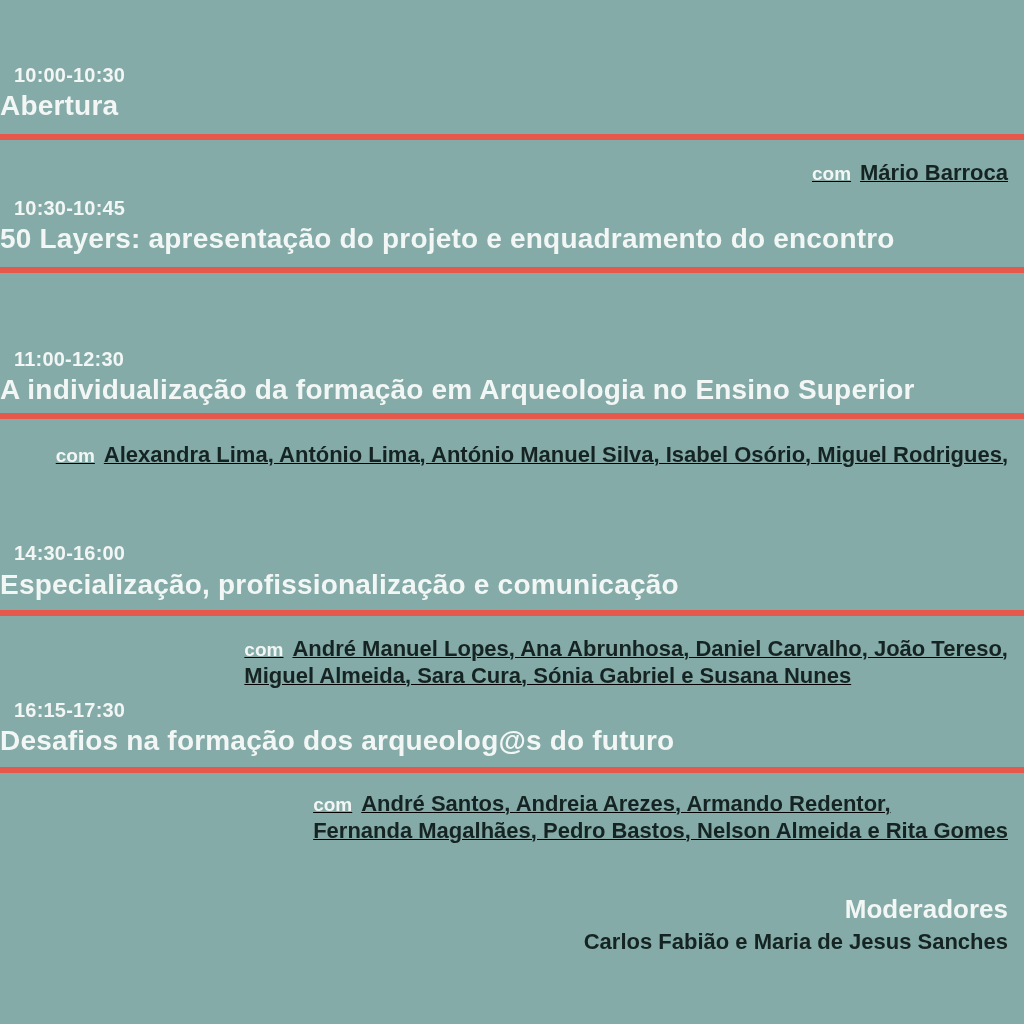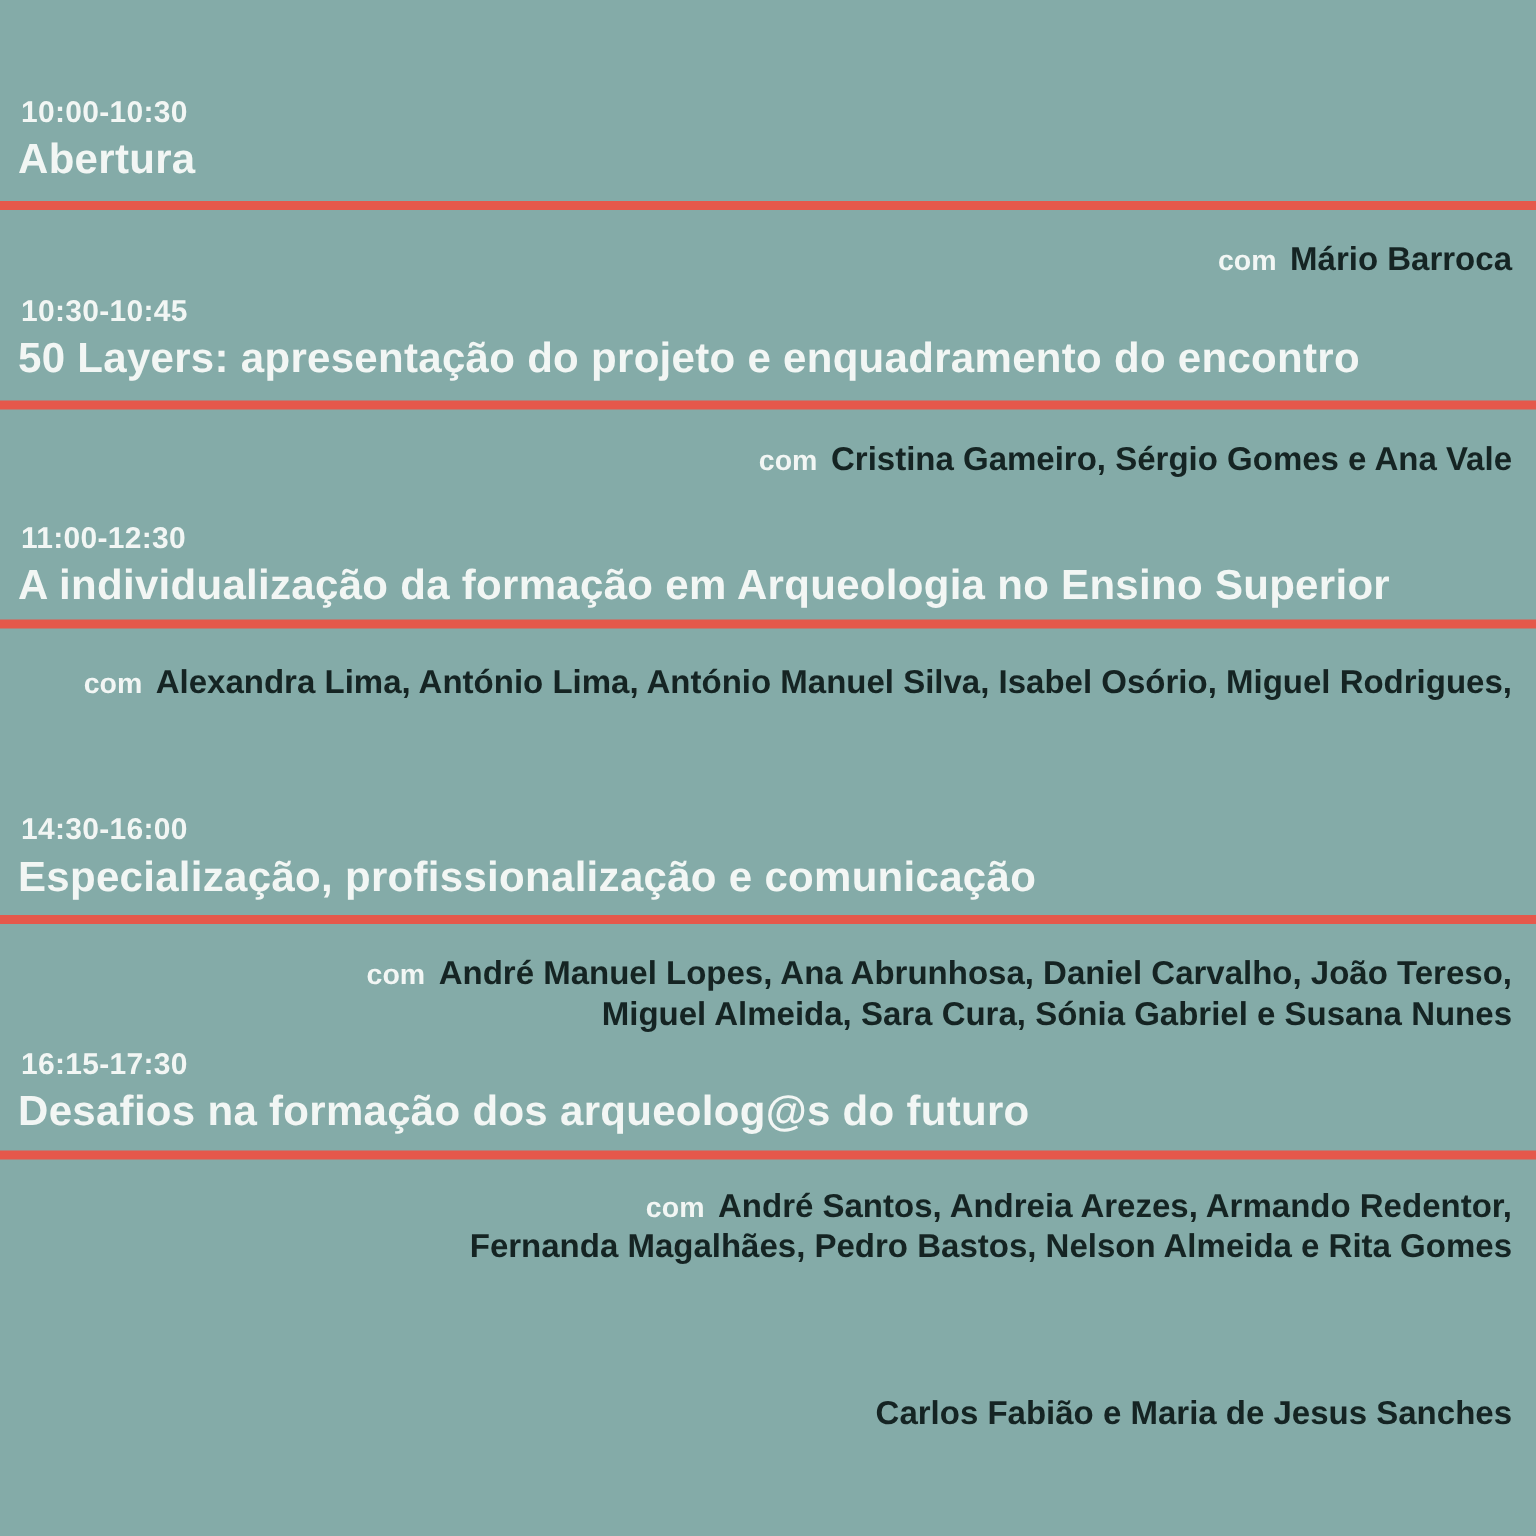--- a/index.html
+++ b/index.html
@@ -17,36 +17,37 @@
   .abs{position:absolute;}
   .time{
     left:14px;
     font-size:20px;
     font-weight:700;
     color:#f2f6f4;
     letter-spacing:.2px;
     white-space:nowrap;
   }
   .title{
-    left:12px;
+    left:0;
     font-size:28px;
     font-weight:700;
     color:#f2f6f4;
     letter-spacing:.2px;
     white-space:nowrap;
   }
   .divider{
     left:0;width:1024px;height:6px;
     background:#e5584b;
   }
   .speakers{
     right:16px;
-    text-align:right;
+    text-align:left;
     line-height:27px;
     white-space:nowrap;
+    text-decoration:underline;
   }
   .speaker-line{height:27px;}
   .com{
     font-size:19px;
     font-weight:700;
     color:#f2f6f4;
     margin-right:9px;
   }
   .names{
     font-size:22px;
@@ -74,23 +75,20 @@
   <div class="abs time" style="top:64px">10:00-10:30</div>
   <div class="abs title" style="top:90px">Abertura</div>
   <div class="abs divider" style="top:134px"></div>
   <div class="abs speakers" style="top:159px">
     <div class="speaker-line"><span class="com">com</span><span class="names">Mário Barroca</span></div>
   </div>
 
   <div class="abs time" style="top:197px">10:30-10:45</div>
   <div class="abs title" style="top:223px">50 Layers: apresentação do projeto e enquadramento do encontro</div>
   <div class="abs divider" style="top:267px"></div>
-  <div class="abs speakers" style="top:292px">
-    <div class="speaker-line"><span class="com">com</span><span class="names">Cristina Gameiro, Sérgio Gomes e Ana Vale</span></div>
-  </div>
 
   <div class="abs time" style="top:348px">11:00-12:30</div>
   <div class="abs title" style="top:374px">A individualização da formação em Arqueologia no Ensino Superior</div>
   <div class="abs divider" style="top:413px"></div>
   <div class="abs speakers" style="top:441px">
     <div class="speaker-line"><span class="com">com</span><span class="names">Alexandra Lima, António Lima, António Manuel Silva, Isabel Osório,  Miguel Rodrigues,</span></div>
   </div>
 
   <div class="abs time" style="top:542px">14:30-16:00</div>
   <div class="abs title" style="top:569px">Especialização, profissionalização e comunicação</div>
@@ -101,15 +99,16 @@
   </div>
 
   <div class="abs time" style="top:699px">16:15-17:30</div>
   <div class="abs title" style="top:725px">Desafios na formação dos arqueolog@s do futuro</div>
   <div class="abs divider" style="top:767px"></div>
   <div class="abs speakers" style="top:790px">
     <div class="speaker-line"><span class="com">com</span><span class="names">André Santos, Andreia Arezes, Armando Redentor,</span></div>
     <div class="speaker-line"><span class="names">Fernanda Magalhães, Pedro Bastos, Nelson Almeida e Rita Gomes</span></div>
   </div>
 
+  <div class="abs mod-label" style="top:894px">Moderadores</div>
   <div class="abs mod-names" style="top:929px">Carlos Fabião e Maria de Jesus Sanches</div>
 
 </div>
 
 </body></html>

